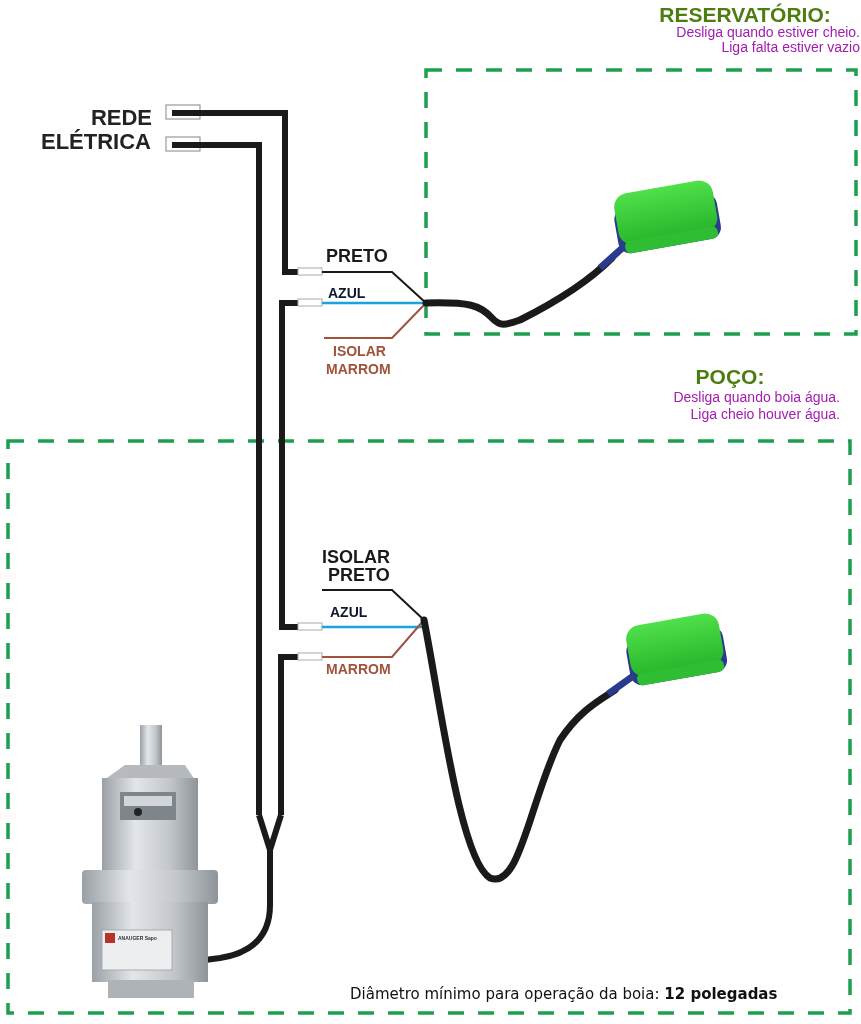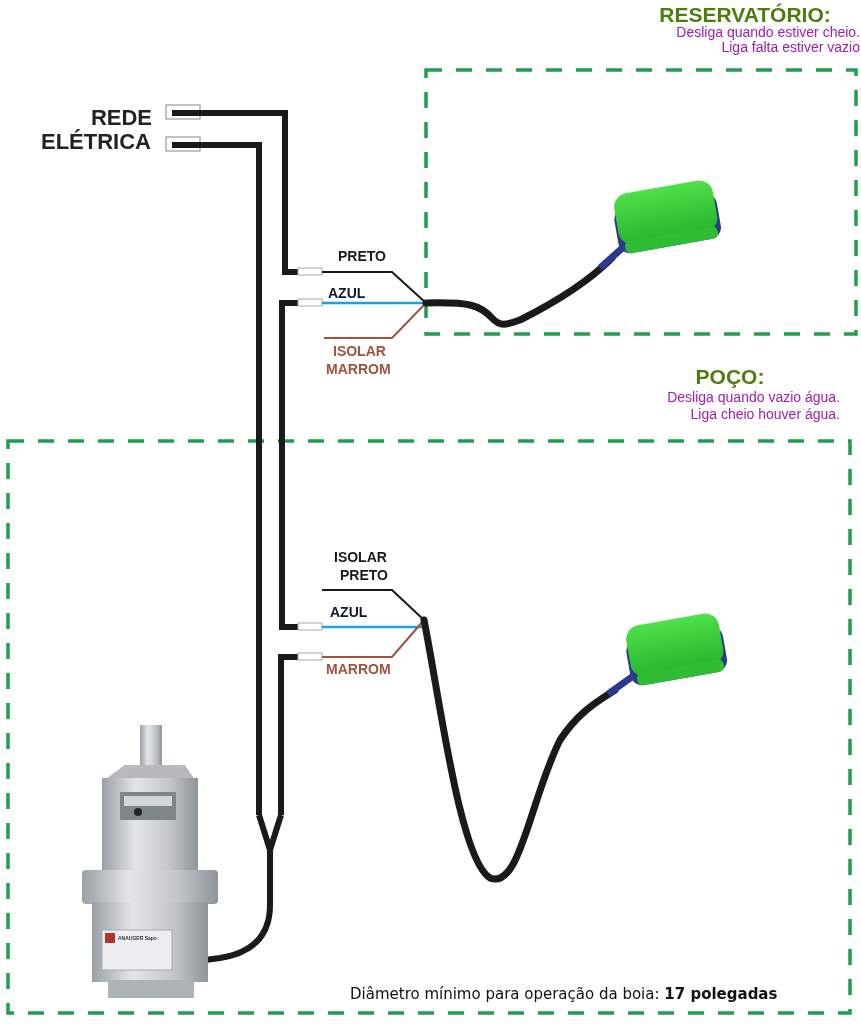--- a/index.html
+++ b/index.html
@@ -1,21 +1,21 @@
 <!DOCTYPE html>
 <html><head>
 <meta charset="utf-8">
 <style>
   html, body { margin: 0; padding: 0; background: #ffffff; }
   body { width: 861px; height: 1024px; position: relative; overflow: hidden; font-family: "Liberation Sans", sans-serif; }
   #diagram { position: absolute; left: 0; top: 0; }
   .txt { position: absolute; white-space: nowrap; }
   .green-title { color: #4d7c0f; font-weight: bold; font-size: 21px; line-height: 22px; text-align: center; }
   .green-sub { color: #a21caf; font-size: 14px; line-height: 15px; text-align: right; }
-  .label-black { color: #1a1a1a; font-weight: bold; font-size: 14px; line-height: 16px; margin-left: 12px; }
+  .label-black { color: #1a1a1a; font-weight: bold; font-size: 18px; line-height: 16px; }
   .label-blue { color: #0f172a; font-weight: bold; font-size: 14px; line-height: 16px; }
   .label-brown { color: #a0523a; font-weight: bold; font-size: 14px; line-height: 16px; }
   .rede { color: #222; font-weight: bold; font-size: 22px; line-height: 20px; text-align: right; }
   .footer { font-family: "DejaVu Sans", sans-serif; font-size: 15px; color: #111; }
   .footer b { font-weight: bold; }
 </style>
 </head>
 <body>
 
 <svg id="diagram" width="861" height="1024" viewBox="0 0 861 1024">
@@ -93,34 +93,34 @@
     <rect x="102" y="930" width="70" height="40" fill="#eceef0" stroke="#9aa0a6" stroke-width="0.8"></rect>
     <rect x="105" y="933" width="10" height="10" fill="#b5332b"></rect>
   </g>
 </svg>
 
 <div class="txt green-title" style="left:630px; top:4px; width:230px;">RESERVATÓRIO:</div>
 <div class="txt green-sub" style="left:620px; top:25px; width:240px;">Desliga quando estiver cheio.</div>
 <div class="txt green-sub" style="left:620px; top:40px; width:240px;">Liga falta estiver vazio</div>
 
 <div class="txt green-title" style="left:680px; top:366px; width:100px;">POÇO:</div>
-<div class="txt green-sub" style="left:620px; top:390px; width:220px;">Desliga quando vazio água.</div>
+<div class="txt green-sub" style="left:620px; top:390px; width:220px;">Desliga quando boia água.</div>
 <div class="txt green-sub" style="left:620px; top:407px; width:220px;">Liga cheio houver água.</div>
 
 <div class="txt rede" style="left:40px; top:108px; width:112px;">REDE</div>
 <div class="txt rede" style="left:40px; top:132px; width:112px;text-align:center;">ELÉTRICA</div>
 
 <div class="txt label-black" style="left:326px; top:248px;">PRETO</div>
 <div class="txt label-blue" style="left:328px; top:285px;">AZUL</div>
 <div class="txt label-brown" style="left:333px; top:343px;">ISOLAR</div>
 <div class="txt label-brown" style="left:326px; top:361px;">MARROM</div>
 
 <div class="txt label-black" style="left:322px; top:549px;">ISOLAR</div>
 <div class="txt label-black" style="left:328px; top:567px;">PRETO</div>
 <div class="txt label-blue" style="left:330px; top:604px;">AZUL</div>
 <div class="txt label-brown" style="left:326px; top:661px;">MARROM</div>
 
 <div class="txt" style="left:118px; top:935px; font-size:5px; font-weight:bold; color:#333;">ANAUGER Sapo</div>
 
 <div class="txt footer" style="left:350px; top:985px;">
   <span>Diâmetro mínimo para operação da boia:</span>
-  <b>17 polegadas</b>
+  <b>12 polegadas</b>
 </div>
 
 </body></html>

